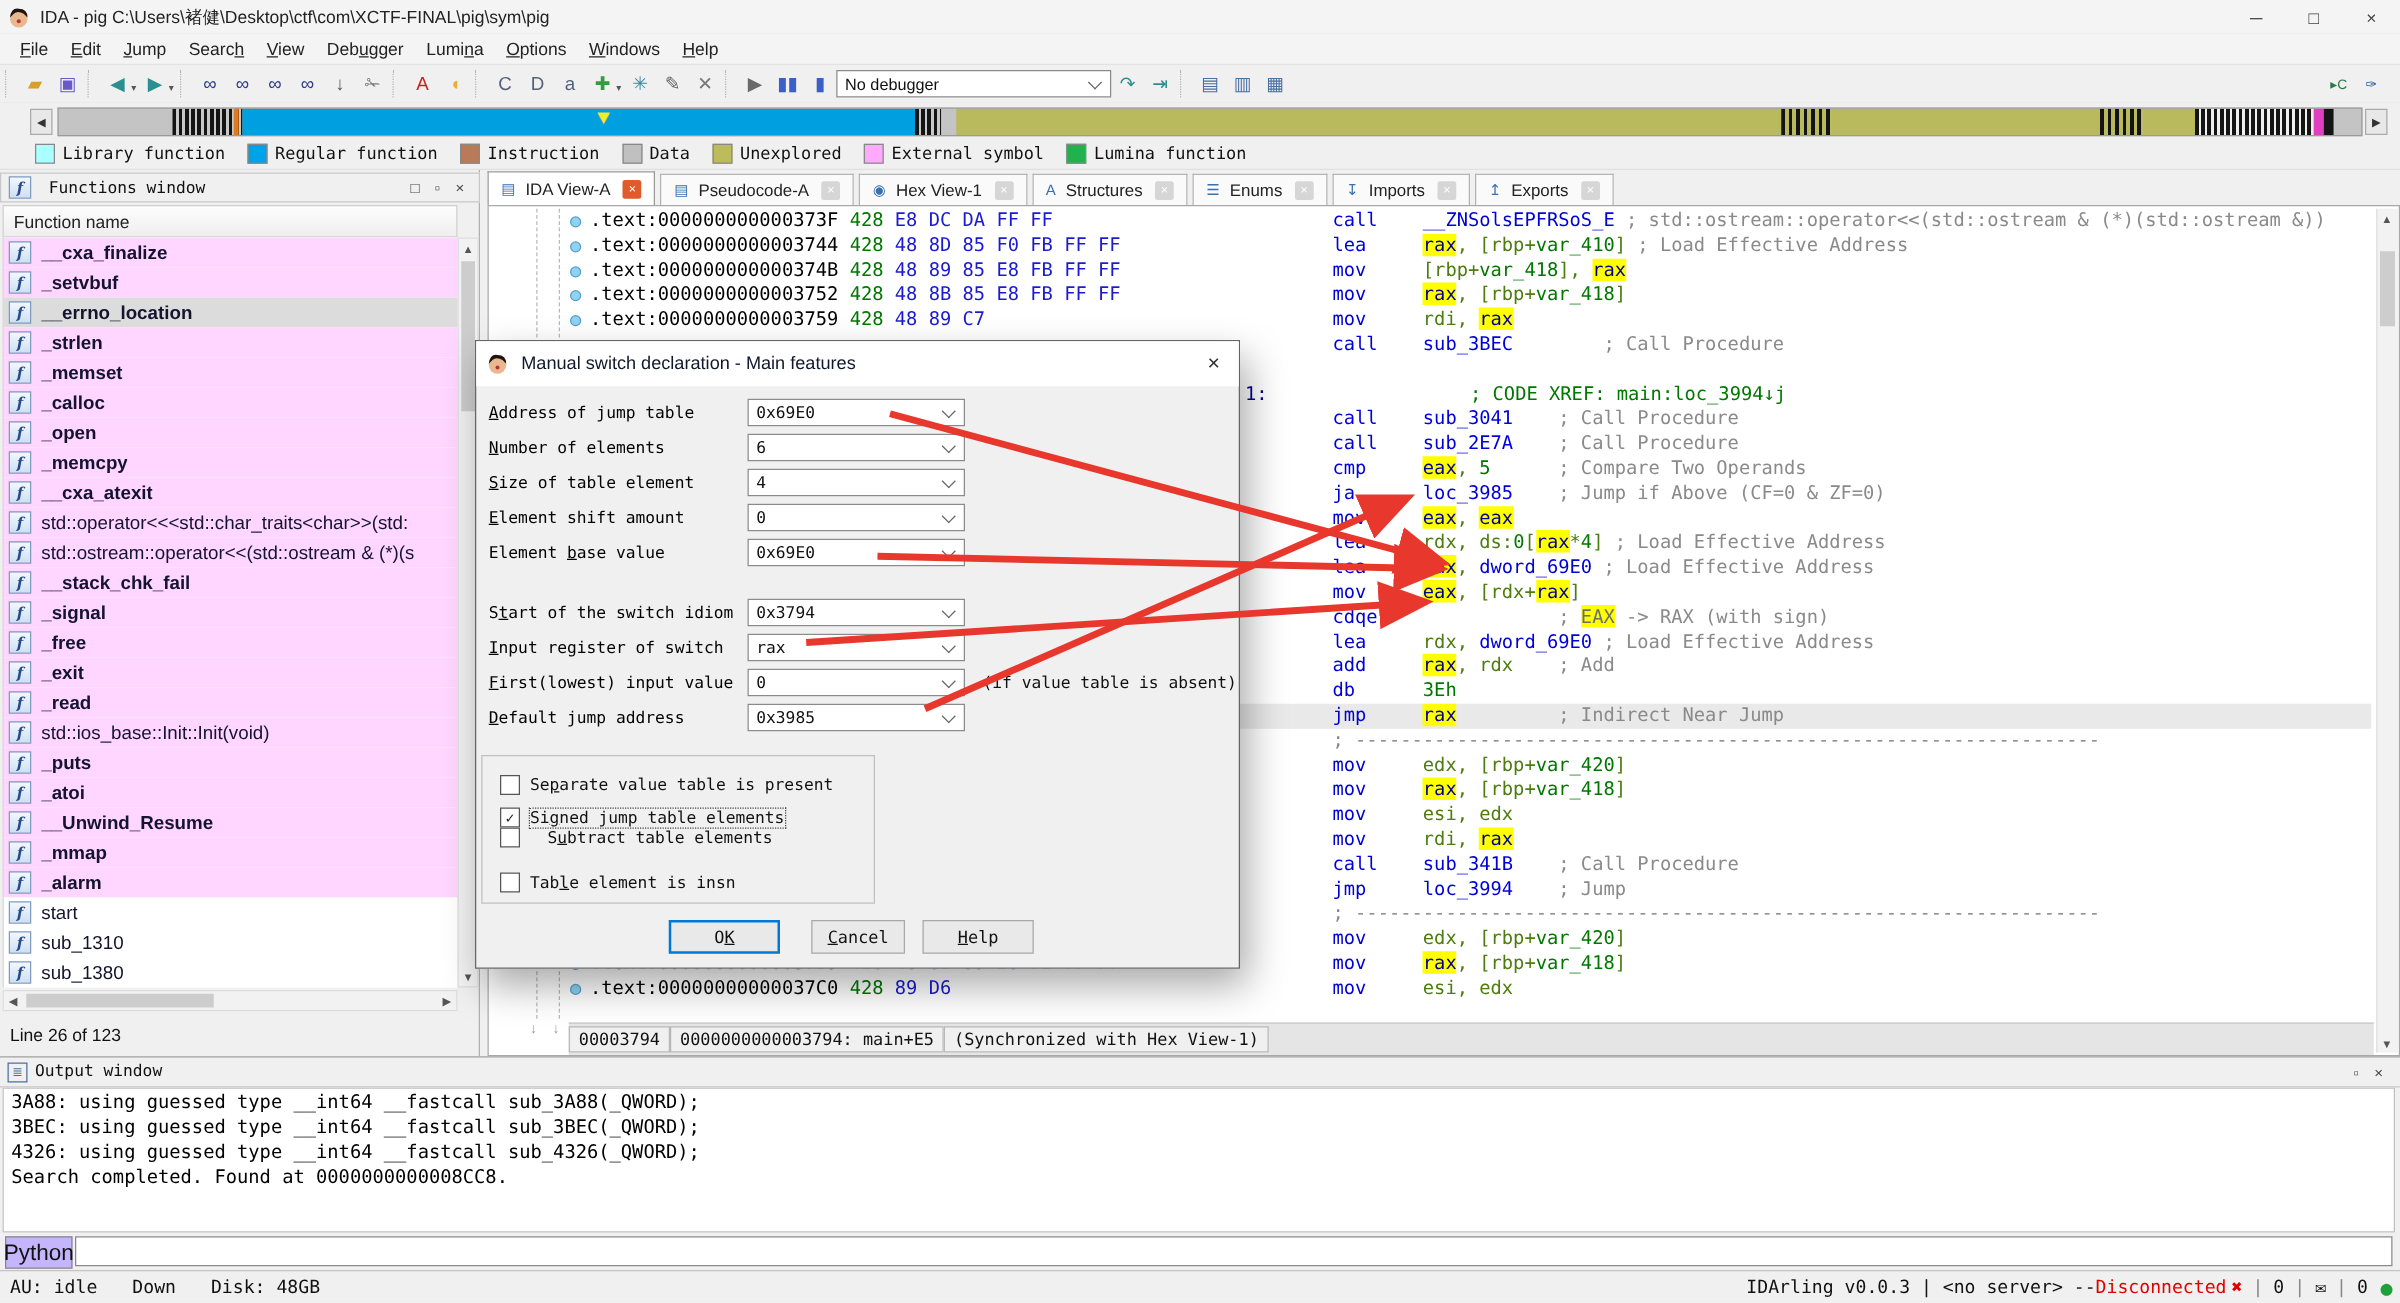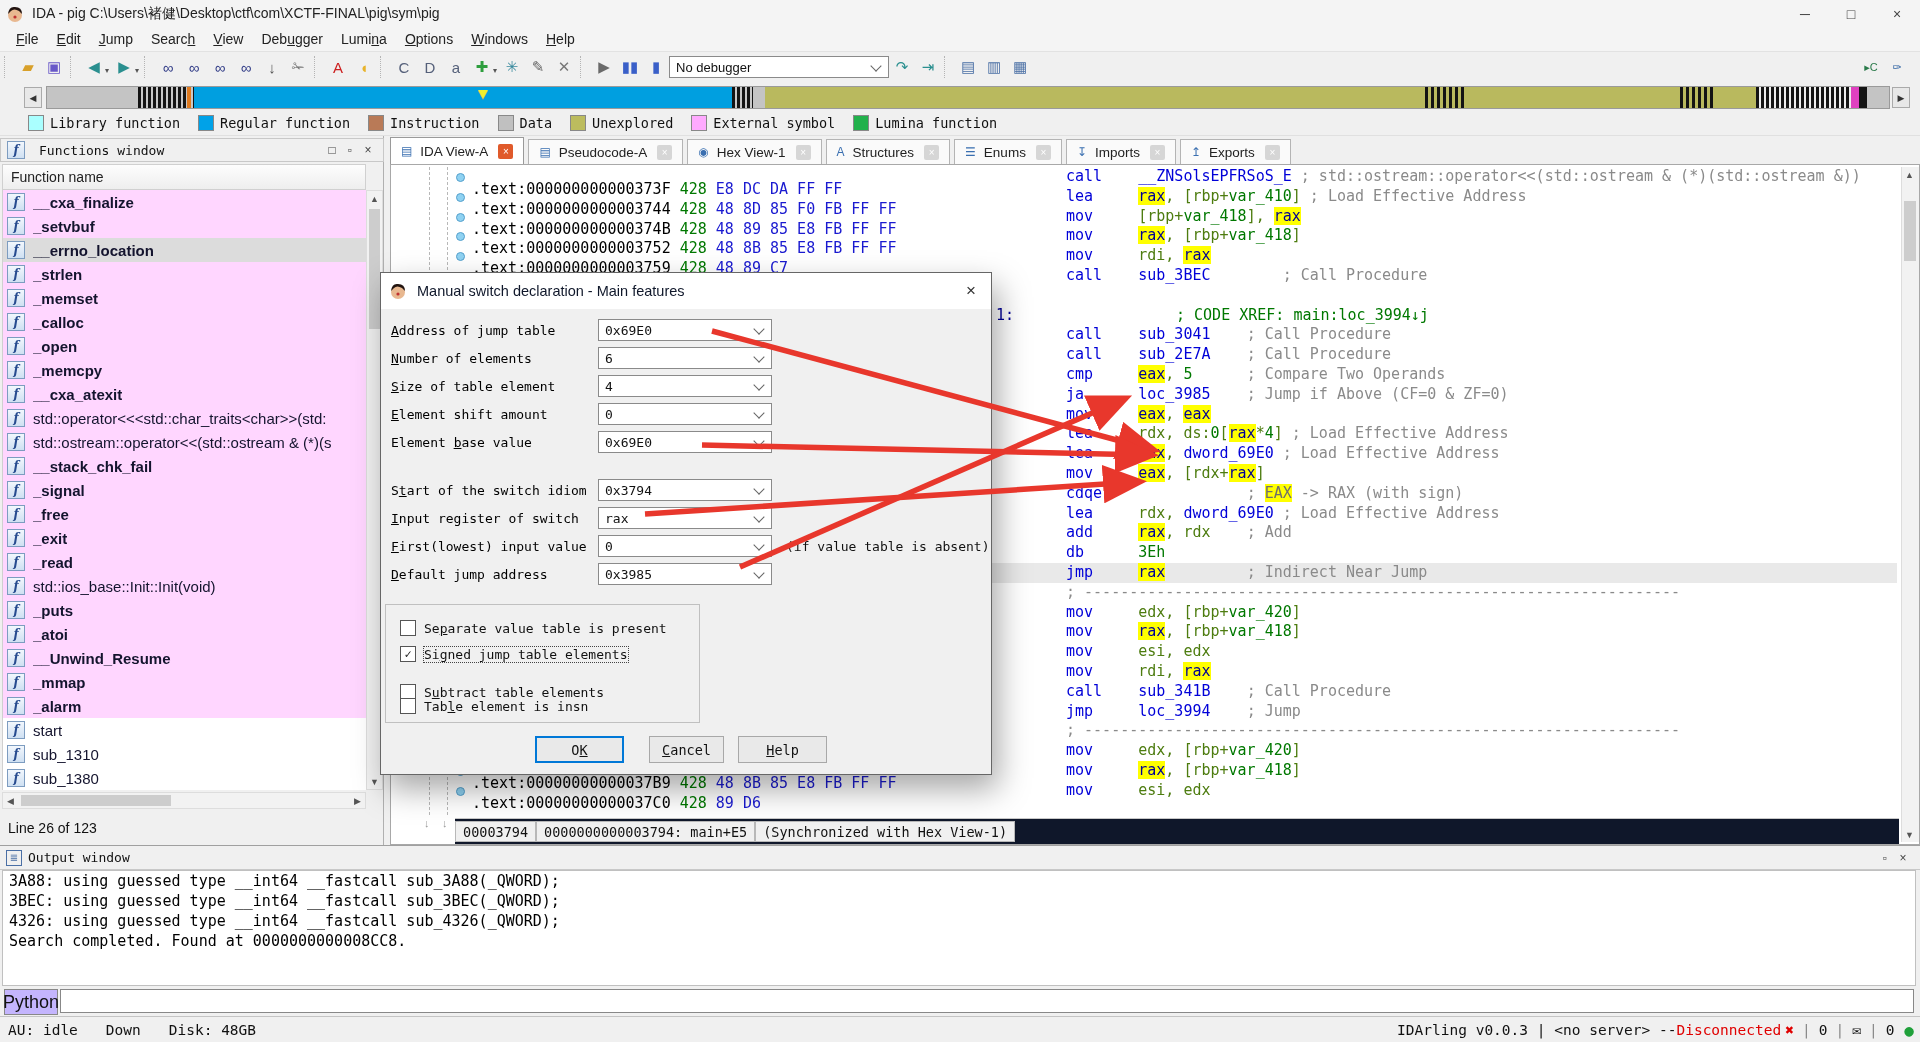--- a/index.html
+++ b/index.html
@@ -61,29 +61,29 @@
   .tab-x{width:15px;height:15px;margin-left:10px;background:#d6d6d6;color:#fff;font-size:10px;display:flex;align-items:center;justify-content:center;border-radius:2px}
   .tab-x.red{background:#e05a2b}
   
   #disasm{left:390px;top:164px;width:1530px;height:681px;background:#fff;border:1px solid #a8a8a8;box-sizing:border-box;overflow:hidden}
   .gutter-dash{position:absolute;top:2px;height:648px;border-left:1px dashed #b8b8b8;width:0}
   .gutter-arr{position:absolute;top:652px;font-size:11px;color:#999}
   #hl-row{position:absolute;left:2px;width:1504px;height:20px;background:#e9e9e9}
   #rows{position:absolute;left:65px;top:2px;width:1441px;height:650px;font-family:"DejaVu Sans Mono",monospace;font-size:15px;white-space:pre}
   .drow{position:absolute;left:0;width:1441px;height:19.8px;line-height:19.8px}
   .dot{position:absolute;left:0;top:6px;width:7px;height:7px;border-radius:50%;background:#8fd2f2;border:1px solid #55a0cc}
-  .dleft{position:absolute;left:16px;top:13px}
+  .dleft{position:absolute;left:16px;top:0}
   .dinstr{position:absolute;left:610px;top:0}
   .dfrag{position:absolute;left:540px;top:0;color:#000096}
   .la{color:#000}.lp{color:#007800}.lb{color:#1a1ad0}
   .sm{color:#0000d8}.sr{color:#4d7c0f}.sn{color:#007800}.sk{color:#000}
   .sy{background:#ffff00;color:#000096}.sc{color:#8a8a8a}.sg{color:#007800}
   .syc{background:#ffff00;color:#6e6e6e}.sd{color:#8a8a8a}
   #dis-vscroll{position:absolute;left:1510px;top:2px;width:17px;height:675px;background:#f2f2f2;border-left:1px solid #ddd}
-  #dis-infobar{position:absolute;left:64px;top:653px;width:1444px;height:25px;background:#0f172a;border-top:1px solid #c8c8c8;display:flex;align-items:center;font-family:"DejaVu Sans Mono",monospace;font-size:13.5px}
+  #dis-infobar{position:absolute;left:64px;top:653px;width:1444px;height:25px;background:#e5e5e5;border-top:1px solid #c8c8c8;display:flex;align-items:center;font-family:"DejaVu Sans Mono",monospace;font-size:13.5px}
   .info-cell{border:1px solid #b8b8b8;background:#f0f0f0;height:21px;line-height:21px;padding:0 7px;box-sizing:border-box}
   
   #dlg{left:380px;top:272px;width:610px;height:501px;background:#f0f0f0;border:1px solid #666;box-shadow:6px 14px 30px rgba(0,0,0,.35);z-index:50}
   #dlg-titlebar{position:absolute;left:0;top:0;width:100%;height:36px;background:#fff;display:flex;align-items:center}
   #dlg-title{font-size:14.5px;color:#0f172a;margin-left:10px;flex:1}
   #dlg-close{width:40px;height:30px;display:flex;align-items:center;justify-content:center;font-size:17px;color:#333}
   .dfield{position:absolute;left:10px;height:22px;display:flex;align-items:center;font-family:"DejaVu Sans Mono",monospace;font-size:13px}
   .dlabel{width:197px;color:#000}
   .dcombo{position:absolute;left:207px;width:174px;height:22px;border:1px solid #8a8a8a;background:#fff;display:flex;align-items:center;justify-content:space-between;box-sizing:border-box;padding-left:6px}
   .dnote{position:absolute;left:395px;white-space:nowrap}
@@ -501,21 +501,21 @@
     </div>
   <div id="dlg-group">
       <div class="cbrow" style="top: 10px;">
         <span class="cbbox"></span>
         <span class="cblabel">Se<u>p</u>arate value table is present</span>
       </div>
       <div class="cbrow" style="top: 36px;">
         <span class="cbbox">✓</span>
         <span class="cblabel focus">Si<u>g</u>ned jump table elements</span>
       </div>
-      <div class="cbrow" style="top: 74px;">
+      <div class="cbrow" style="top: 52px; gap: 14px;">
         <span class="cbbox"></span>
         <span class="cblabel">S<u>u</u>btract table elements</span>
       </div>
       <div class="cbrow" style="top: 88px;">
         <span class="cbbox"></span>
         <span class="cblabel">Tab<u>l</u>e element is insn</span>
       </div>
     </div>
   <div id="dlg-buttons">
       <div class="dbtn default" style="left: 154px; width: 89px;">O<u>K</u></div>

